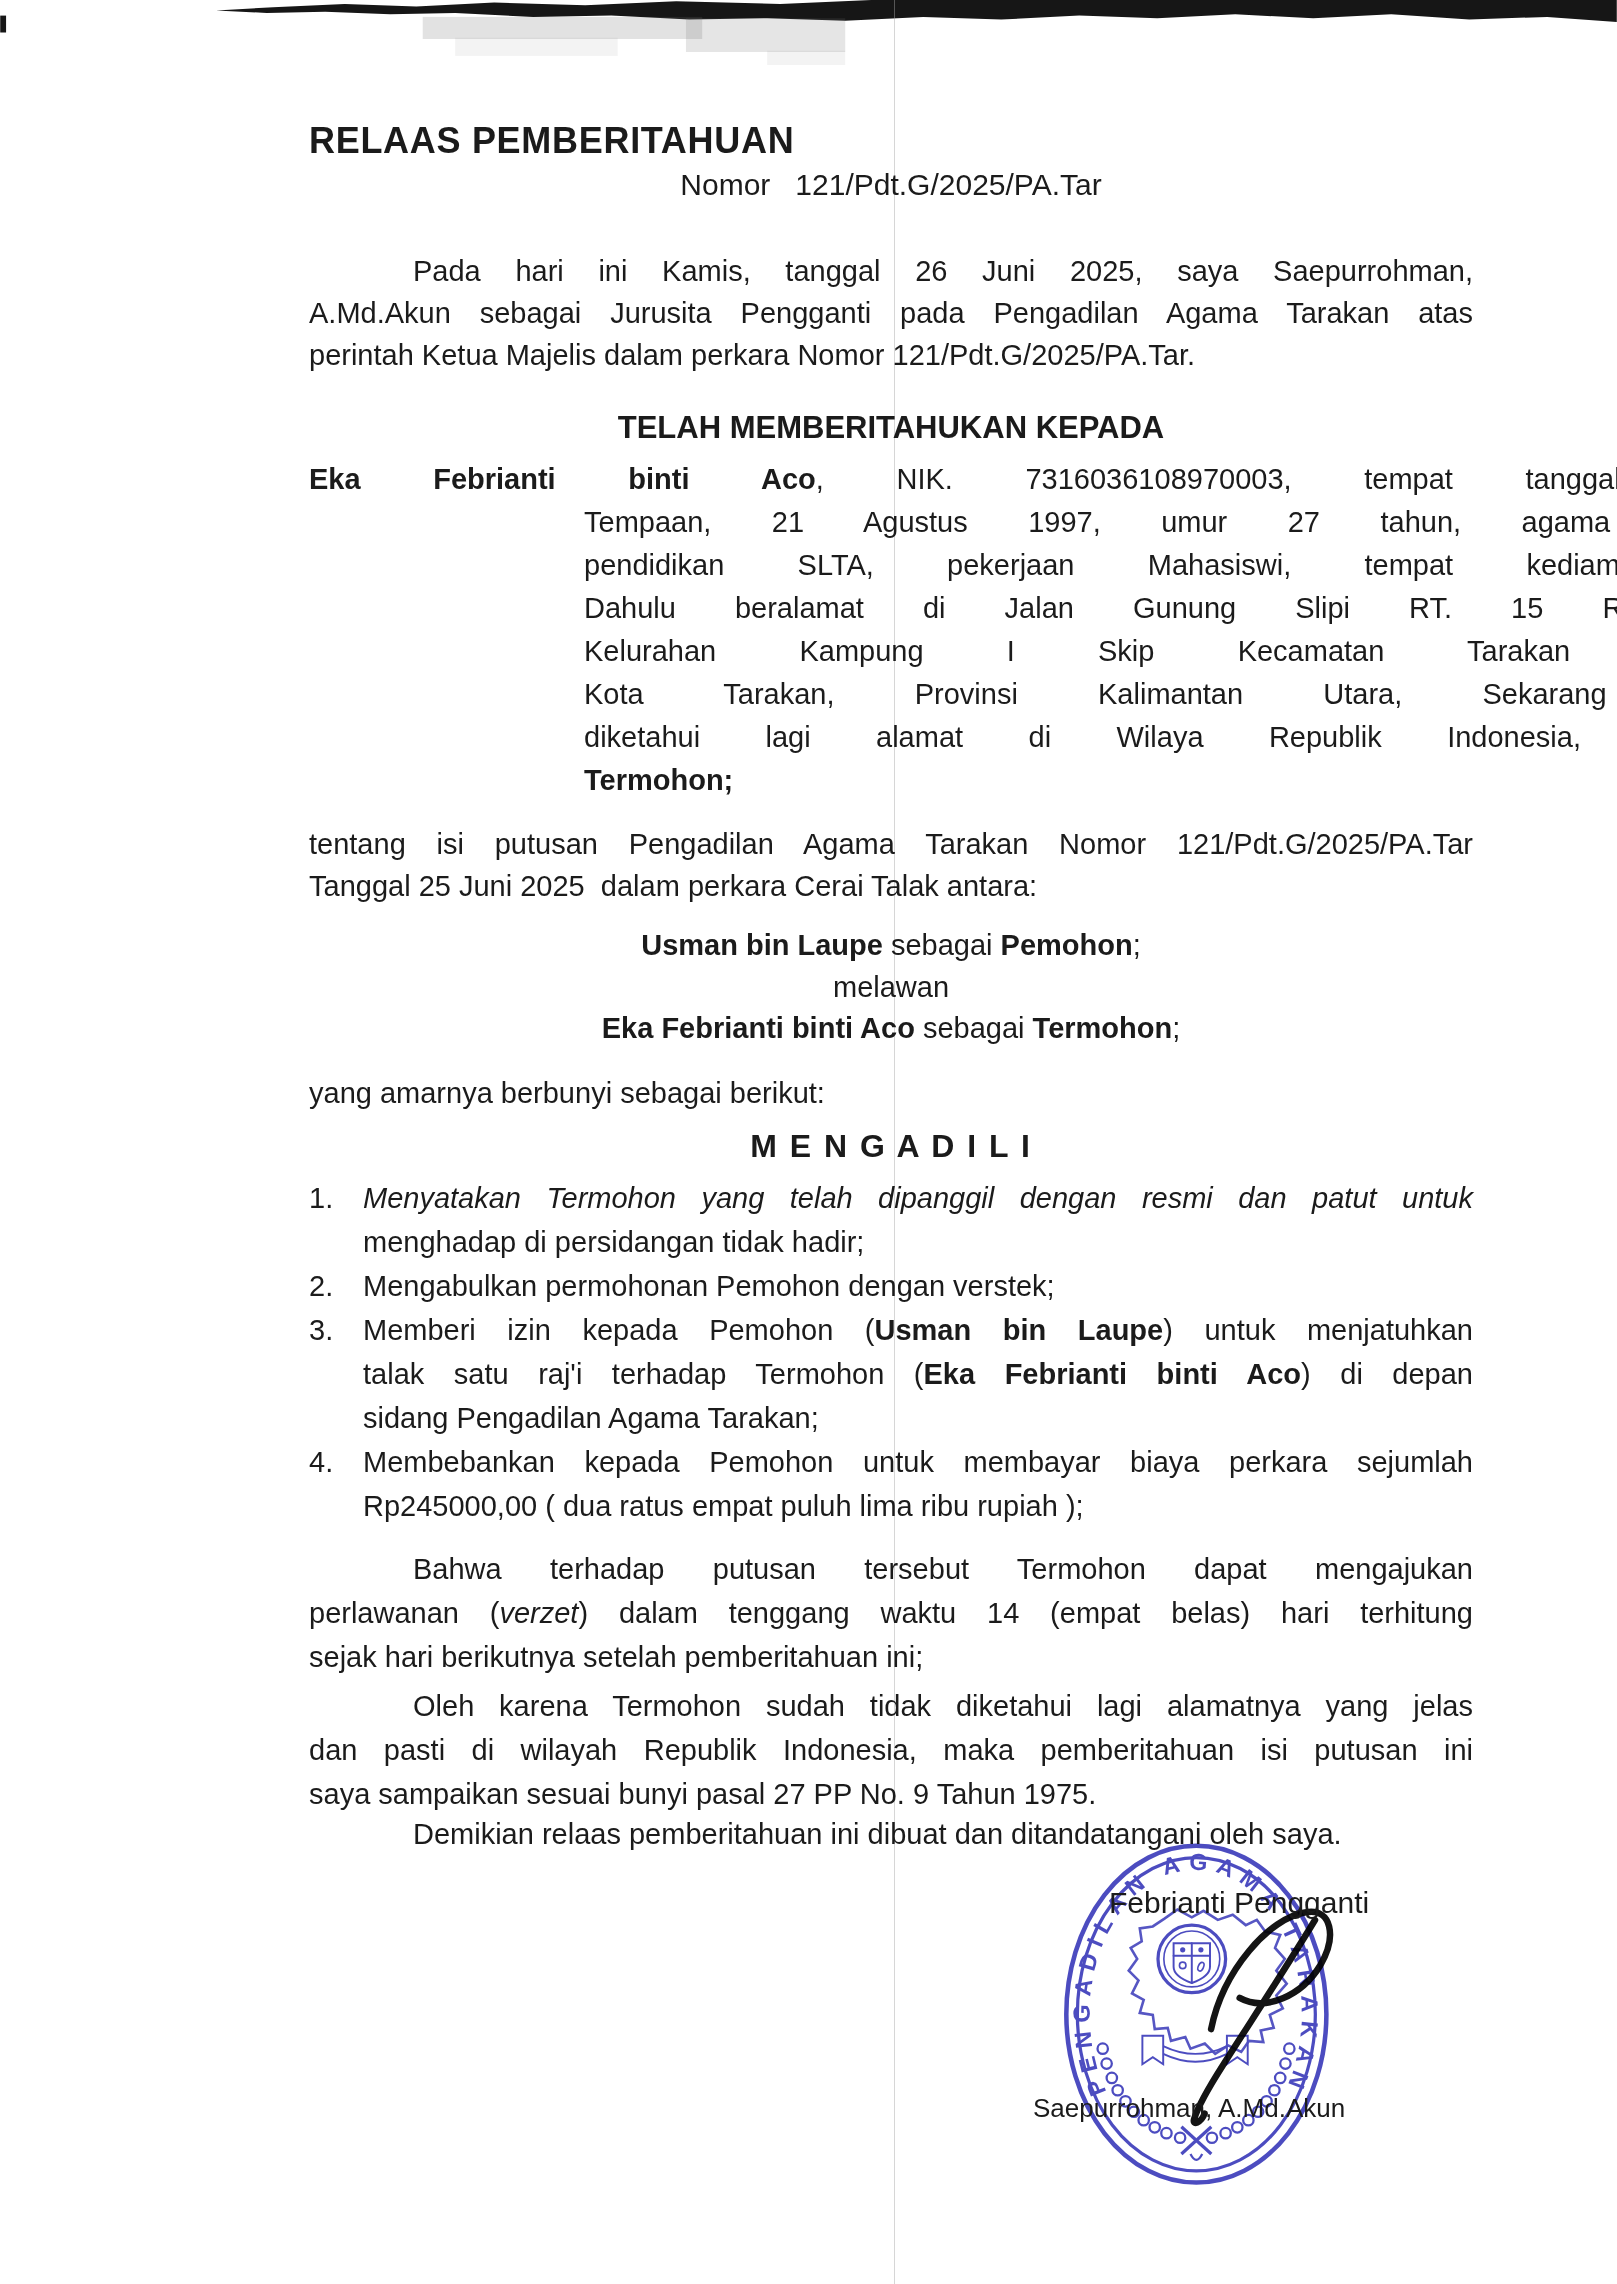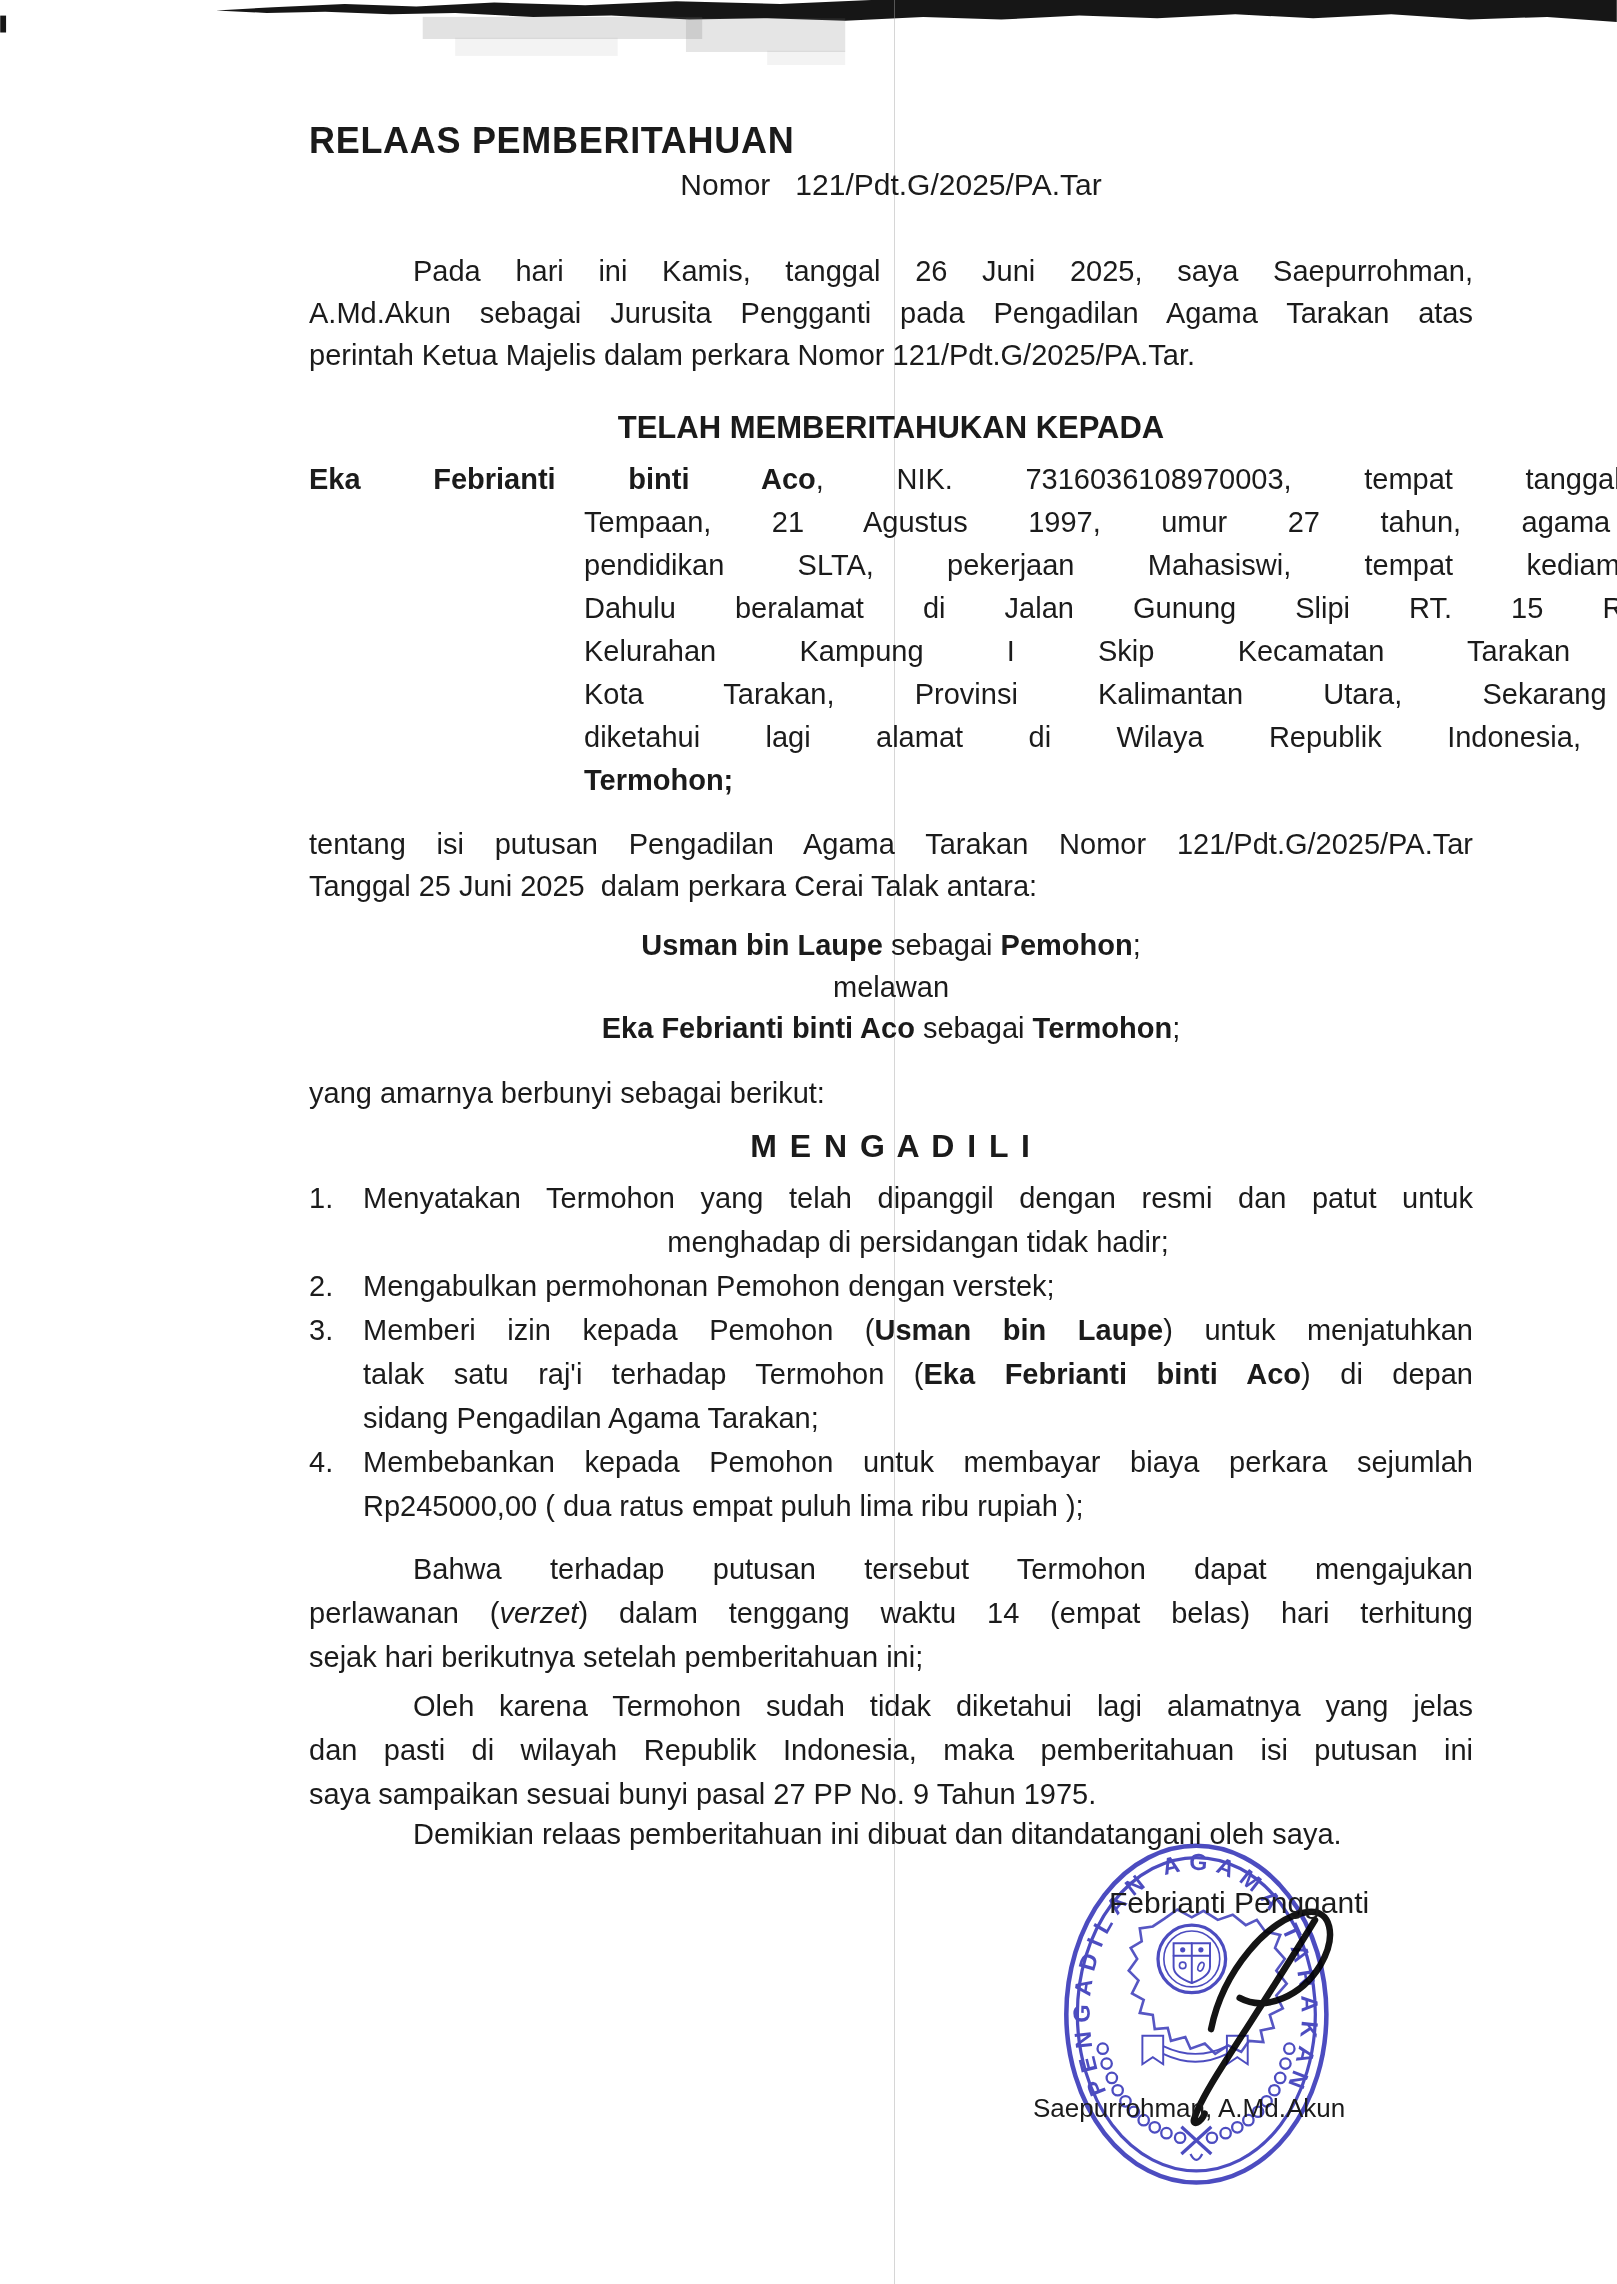--- a/index.html
+++ b/index.html
@@ -69,22 +69,22 @@
         <div class="blk ctr" style="top: 926px; line-height: 39px;"><span class="b">Usman bin Laupe</span><span> sebagai </span><span class="b">Pemohon</span><span>;</span></div>
         <div class="blk ctr" style="top: 968px; line-height: 39px;"><span>melawan</span></div>
         <div class="blk ctr" style="top: 1009px; line-height: 39px;"><span class="b">Eka Febrianti binti Aco</span><span> sebagai </span><span class="b">Termohon</span><span>;</span></div>
         <div class="blk" style="top: 1072px;">
           <div class="line" style="line-height: 42px; height: 42px;"><span>yang amarnya berbunyi sebagai berikut:</span></div>
         </div>
         <div class="blk ctr" style="top: 1127px; font-weight: bold; font-size: 32px; line-height: 39px; letter-spacing: 2px;">M E N G A D I L I</div>
         <div class="blk" style="top: 1176px;">
           <div style="position: relative; padding-left: 54px;">
             <span style="position: absolute; left: 0px; top: 0px; line-height: 44px;">1.</span>
-            <div class="line just" style="line-height: 44px; height: 44px;"><span>Menyatakan Termohon yang telah dipanggil dengan resmi dan patut untuk</span></div>
-            <div class="line" style="line-height: 44px; height: 44px; text-align: center;"><span>menghadap di persidangan tidak hadir;</span></div>
+            <div class="line just" style="line-height: 44px; height: 44px; font-style: italic;"><span>Menyatakan Termohon yang telah dipanggil dengan resmi dan patut untuk</span></div>
+            <div class="line" style="line-height: 44px; height: 44px;"><span>menghadap di persidangan tidak hadir;</span></div>
           </div>
           <div style="position: relative; padding-left: 54px;">
             <span style="position: absolute; left: 0px; top: 0px; line-height: 44px;">2.</span>
             <div class="line" style="line-height: 44px; height: 44px;"><span>Mengabulkan permohonan Pemohon dengan verstek;</span></div>
           </div>
           <div style="position: relative; padding-left: 54px;">
             <span style="position: absolute; left: 0px; top: 0px; line-height: 44px;">3.</span>
             <div class="line just" style="line-height: 44px; height: 44px;"><span>Memberi izin kepada Pemohon (</span><span class="b">Usman bin Laupe</span><span>) untuk menjatuhkan</span></div>
             <div class="line just" style="line-height: 44px; height: 44px;"><span>talak satu raj'i terhadap Termohon (</span><span class="b">Eka Febrianti binti Aco</span><span>) di depan</span></div>
             <div class="line" style="line-height: 44px; height: 44px;"><span>sidang Pengadilan Agama Tarakan;</span></div>

